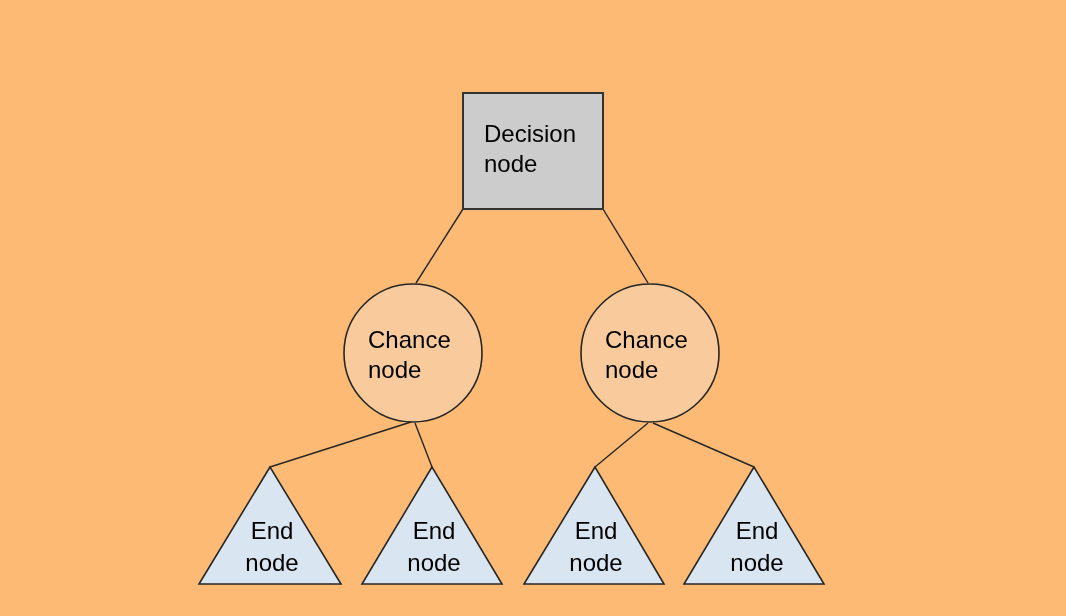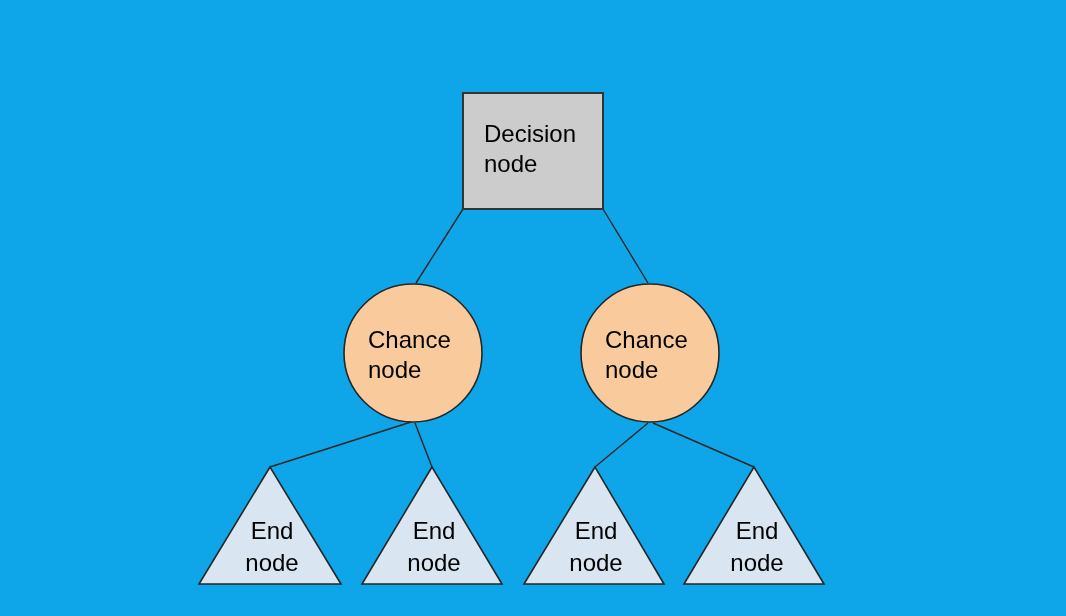--- a/index.html
+++ b/index.html
@@ -8,21 +8,21 @@
     background: #ffffff;
     width: 1066px;
     height: 616px;
     overflow: hidden;
     font-family: "Liberation Sans", sans-serif;
   }
   .stage {
     position: relative;
     width: 1066px;
     height: 616px;
-    background: #0ea5e9;
+    background: #fdba74;
   }
   svg { display: block; }
   .node-label {
     font-family: "Liberation Sans", sans-serif;
     font-size: 24px;
     fill: #000000;
   }
   .label-center { text-anchor: middle; }
   .edge-line {
     fill: none;

